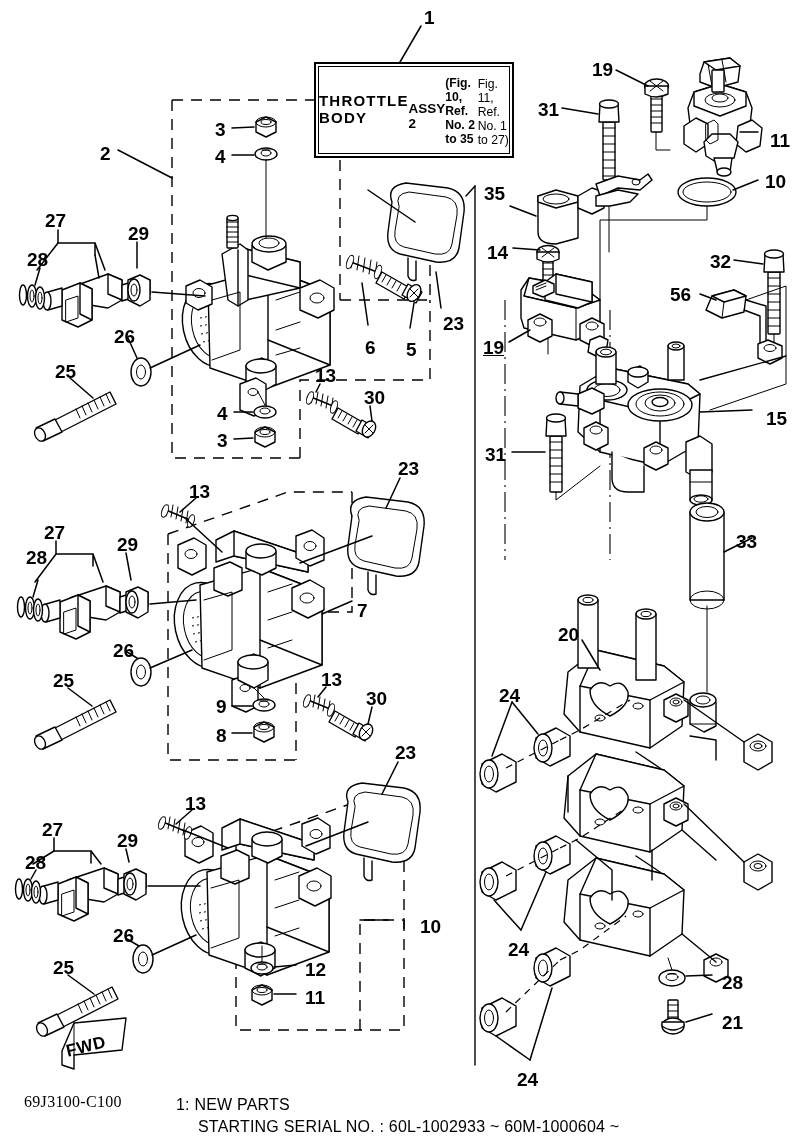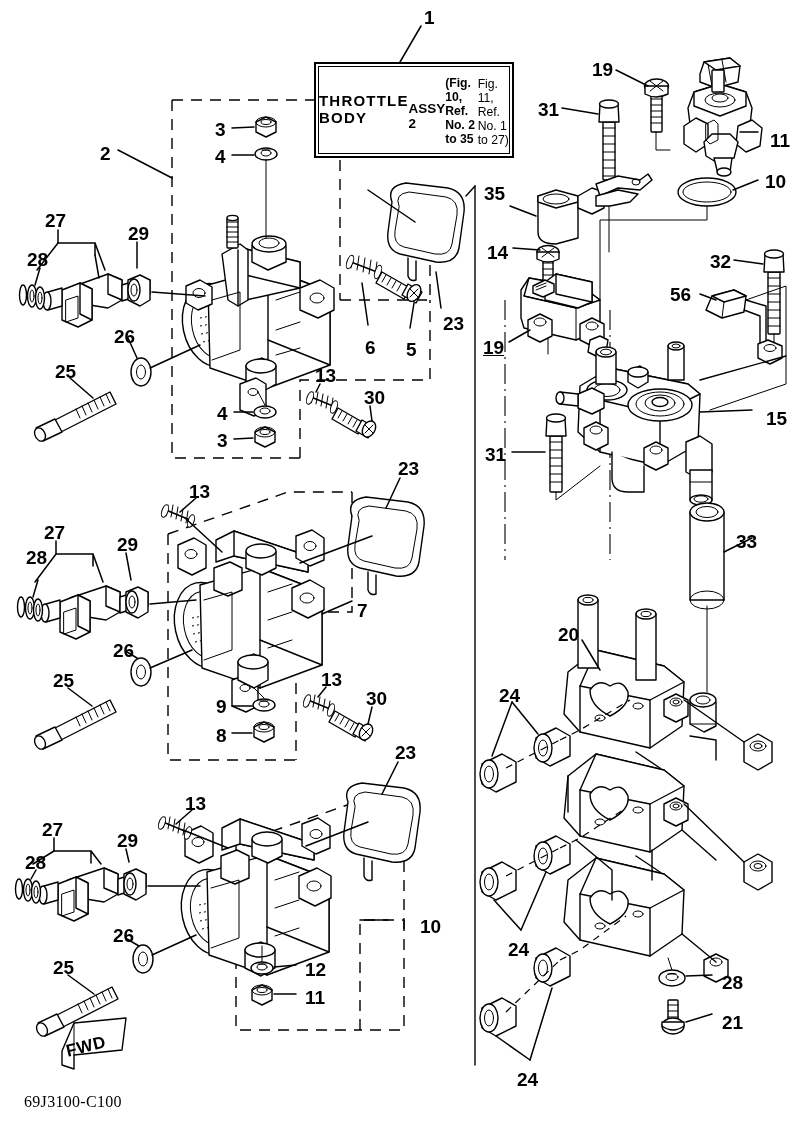--- a/index.html
+++ b/index.html
@@ -859,14 +859,18 @@
       <div class="callout" style="left: 53px; top: 958px;">25</div>
       <div class="callout" style="left: 305px; top: 960px;">12</div>
       <div class="callout" style="left: 305px; top: 988px;">11</div>
       <div class="callout" style="left: 508px; top: 940px;">24</div>
       <div class="callout" style="left: 722px; top: 973px;">28</div>
       <div class="callout" style="left: 722px; top: 1013px;">21</div>
       <div class="callout" style="left: 517px; top: 1070px;">24</div>
     </div>
 
   <div id="partnum">69J3100-C100</div>
+  <div id="notes">
+    <div class="nrow">1:  NEW PARTS</div>
+    <div class="nrow indent">STARTING SERIAL NO. : 60L-1002933 ~   60M-1000604 ~</div>
+  </div>
 
 </div>
 
 </body></html>

